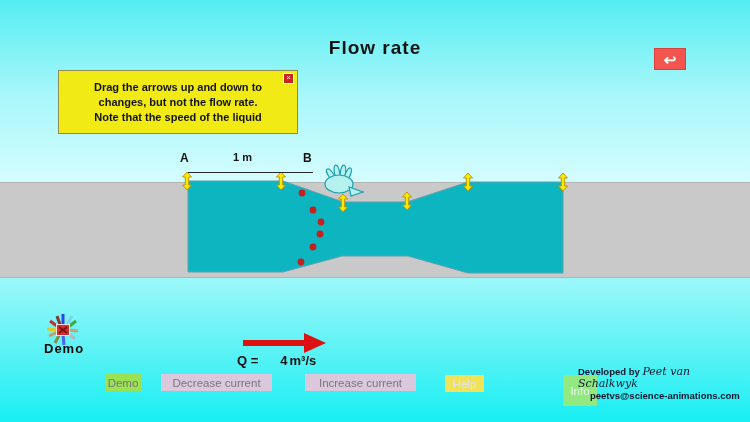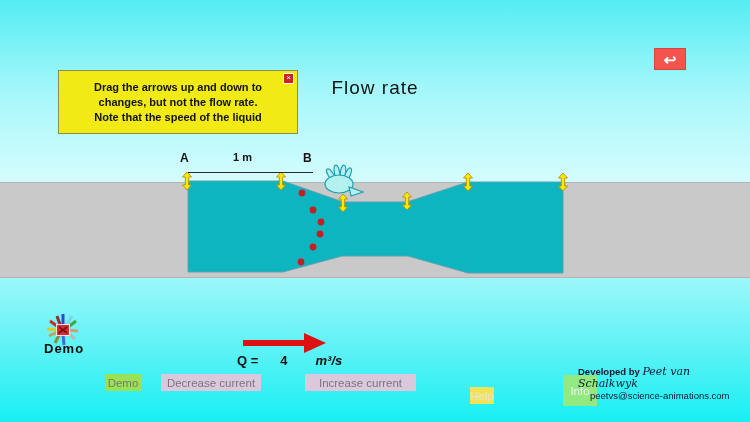--- a/index.html
+++ b/index.html
@@ -1,21 +1,21 @@
 <!DOCTYPE html>
 <html><head>
 <meta charset="utf-8">
 <style>
   html,body{margin:0;padding:0;}
   body{font-family:"Liberation Sans",sans-serif;}
   .stage{position:relative;width:750px;height:422px;overflow:hidden;
     background:linear-gradient(180deg,#55edf2 0%,#a6f7fa 22%,#d3fcfe 42%,#b2f9fb 60%,#58f2f5 84%,#18eff3 100%);}
   .abs{position:absolute;}
 
-  .title{left:0;right:0;top:37px;text-align:center;font-size:19px;font-weight:normal;color:#141414;letter-spacing:1px;margin-top:40px;}
+  .title{left:0;right:0;top:37px;text-align:center;font-size:19px;font-weight:bold;color:#141414;letter-spacing:1px;}
 
   .back-btn{left:654px;top:48px;width:30px;height:20px;background:#f4544e;border:1px solid #d8433e;
     display:flex;align-items:center;justify-content:center;cursor:pointer;}
   .back-btn span{color:#ffffff;font-size:15px;font-weight:bold;line-height:1;}
 
   .note{left:58px;top:70px;width:238px;height:62px;background:#f2ea14;border:1px solid #8d8d55;
     display:flex;flex-direction:column;justify-content:center;text-align:center;}
   .note-line{font-size:11px;line-height:15px;color:#131313;font-weight:bold;}
   .note-close{position:absolute;top:2px;right:3px;width:9px;height:9px;background:#cc2222;border:1px solid #ffffff;
     color:#ffffff;font-size:8px;line-height:8px;text-align:center;cursor:pointer;}
@@ -27,34 +27,34 @@
   .meas-line{left:188px;top:172px;width:125px;height:0;border-top:1px solid #2a2a2a;}
   .meas-label{font-size:12px;font-weight:bold;color:#141414;}
   .label-a{left:180px;top:151px;}
   .label-b{left:303px;top:151px;}
   .label-dist{left:233px;top:151px;font-size:11px;font-weight:bold;color:#141414;}
 
   .demo-label{left:44px;top:341px;font-size:13px;font-weight:bold;color:#0a0a0a;letter-spacing:1px;}
 
   .q-line{left:237px;top:353px;font-size:13px;font-weight:bold;color:#121212;}
   .q-line .q-val{margin-left:22px;}
-  .q-line .q-unit{margin-left:28px;font-style:italic;}
+  .q-line .q-unit{margin-left:2px;}
 
   .btn{top:374px;height:17px;border:none;font-family:"Liberation Sans",sans-serif;font-size:11.5px;
     color:#77777c;display:flex;align-items:center;justify-content:center;cursor:pointer;padding:0;}
   .btn-demo{left:105px;width:36px;background:#9be253;}
-  .btn-decrease{left:161px;width:100px;background:#dcc8dc;}
+  .btn-decrease{left:161px;width:111px;background:#dcc8dc;}
   .btn-increase{left:291px;width:111px;background:#dcc8dc;margin-left:14px;}
-  .btn-help{left:470px;top:375px;width:24px;height:17px;background:#f0e35a;color:#e3e3e0;margin-top:12px;}
+  .btn-help{left:445px;top:375px;width:39px;height:17px;background:#f0e35a;color:#e3e3e0;}
   .btn-info{left:515px;top:375px;width:34px;height:31px;background:#93e981;color:#e9f9ea;margin-left:48px;}
 
   .credits{left:578px;top:366px;width:172px;font-size:9.5px;color:#15152e;line-height:12px;}
   .credits .dev-by{font-weight:bold;}
   .credits .author{font-family:"DejaVu Serif",serif;font-style:italic;font-size:11px;}
-  .credits .email{font-weight:normal;padding-left:12px;}
+  .credits .email{font-weight:bold;padding-left:12px;}
 </style>
 </head>
 <body>
 
 <div class="stage">
 
   <div class="abs gray-band"></div>
 
   <svg class="abs scene" viewBox="0 0 750 422">
     <defs>

